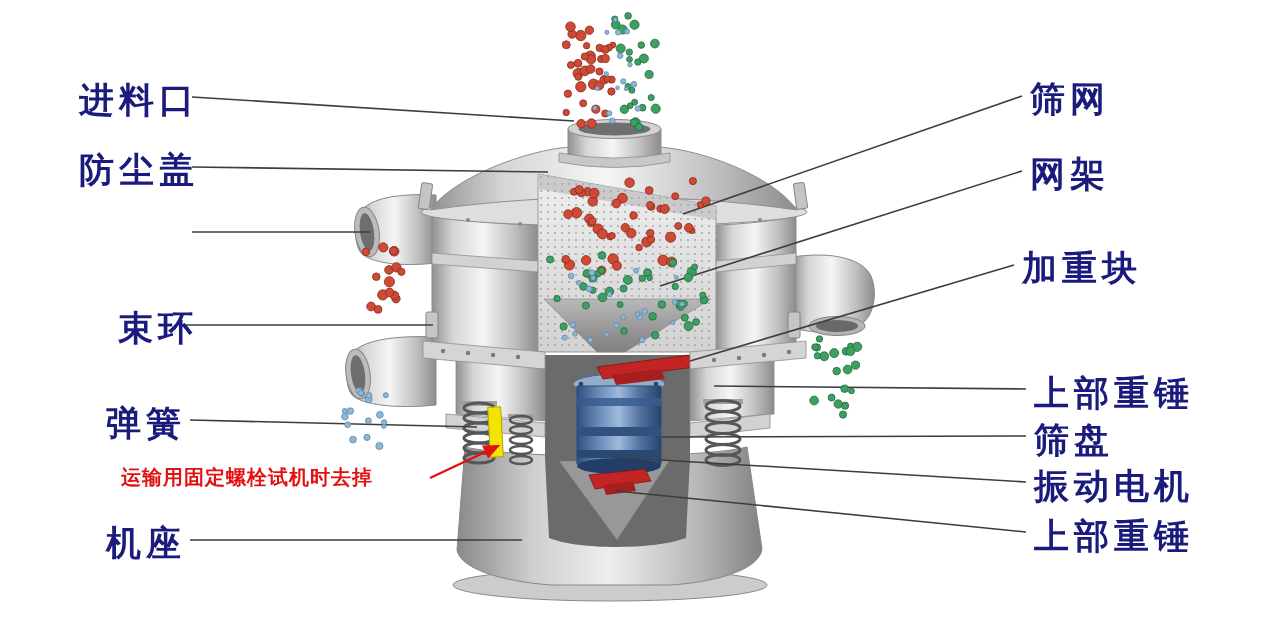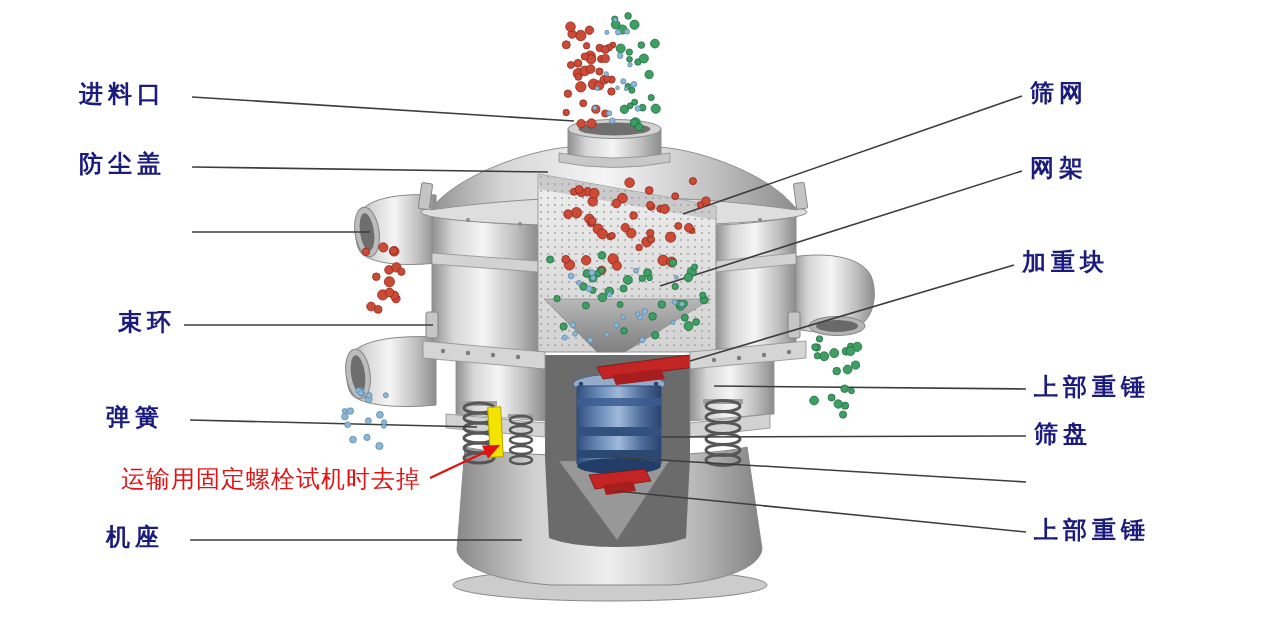--- a/index.html
+++ b/index.html
@@ -5,27 +5,27 @@
   html,body{margin:0;padding:0;background:#fff;}
   .canvas{
     position:relative;width:1280px;height:627px;background:#ffffff;overflow:hidden;
     font-family:"DejaVu Sans","Liberation Sans",sans-serif;
   }
   .canvas svg{position:absolute;left:0;top:0;}
   .label{
     position:absolute;white-space:nowrap;line-height:1.1;
     color:var(--label-text,#1b1b7e);
     font-family:"DejaVu Serif","Liberation Serif",serif;
-    font-size:24px;font-weight:600;letter-spacing:5px;
+    font-size:35px;font-weight:600;letter-spacing:5px;
   }
   .warning{
     position:absolute;white-space:nowrap;line-height:1.1;
     color:var(--warning-text,#e21212);
     font-family:"DejaVu Serif","Liberation Serif",serif;
-    font-size:24px;font-weight:400;letter-spacing:1px;
+    font-size:20px;font-weight:700;letter-spacing:1px;
   }
   .leader{stroke:var(--leader-line,#3d3d3d);stroke-width:1.6;fill:none;}
   .warnline{stroke:var(--warning-text,#e21212);stroke-width:2.4;fill:none;}
   .warnfill{fill:var(--warning-text,#e21212);}
   .bolt{fill:var(--highlight-bolt,#f2e400);stroke:#b8a000;stroke-width:1;}
 </style>
 </head>
 <body>
 
 <div class="canvas">
@@ -456,17 +456,18 @@
 <div class="label" style="left:79px;top:151px">防尘盖</div>
 <div class="label" style="left:118px;top:309px">束环</div>
 <div class="label" style="left:106px;top:404px">弹簧</div>
 <div class="label" style="left:106px;top:524px">机座</div>
 
 <div class="label" style="left:1030px;top:80px">筛网</div>
 <div class="label" style="left:1030px;top:155px">网架</div>
 <div class="label" style="left:1034px;top:374px">上部重锤</div>
 <div class="label" style="left:1022px;top:249px">加重块</div>
 <div class="label" style="left:1034px;top:421px">筛盘</div>
+<div class="label" style="left:1034px;top:467px">振动电机</div>
 <div class="label" style="left:1034px;top:517px">上部重锤</div>
 
 <div class="warning" style="left:121px;top:466px">运输用固定螺栓试机时去掉</div>
 
 </div>
 
 </body></html>

